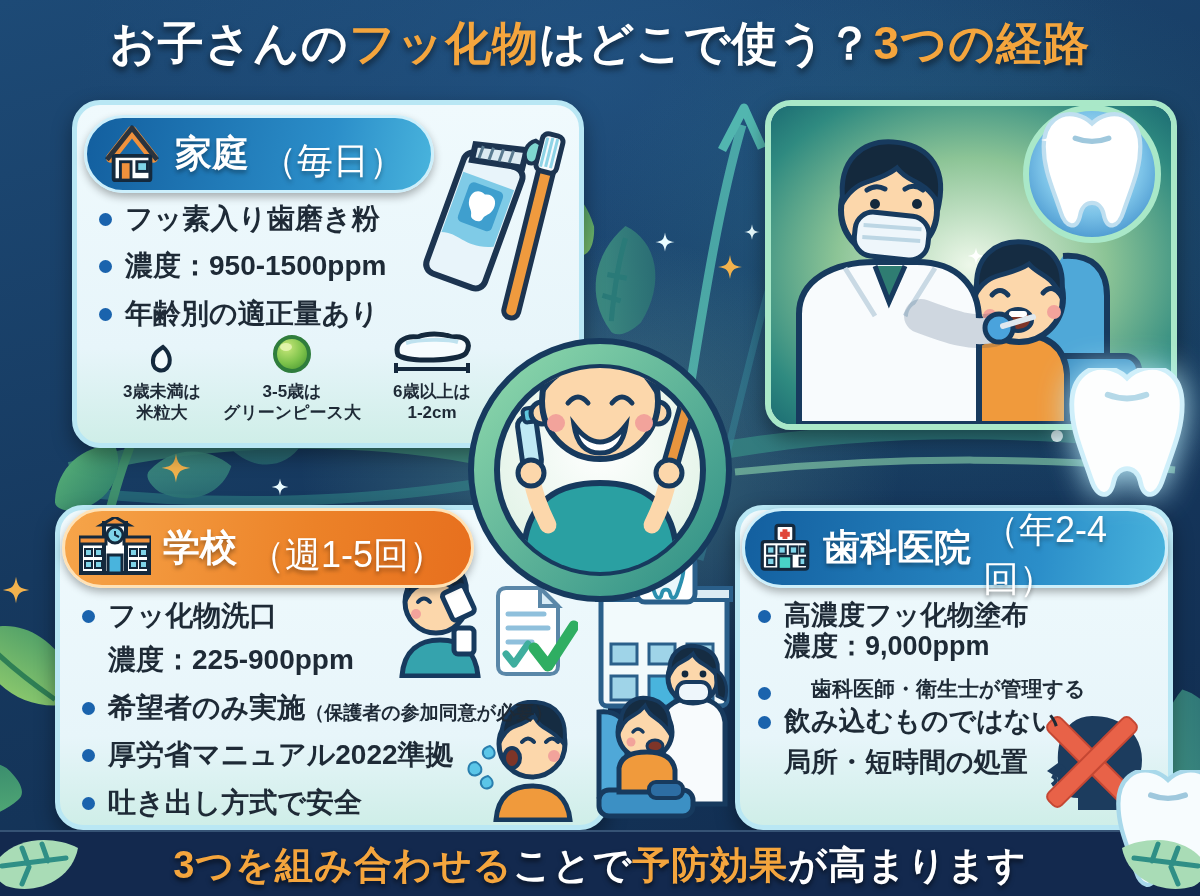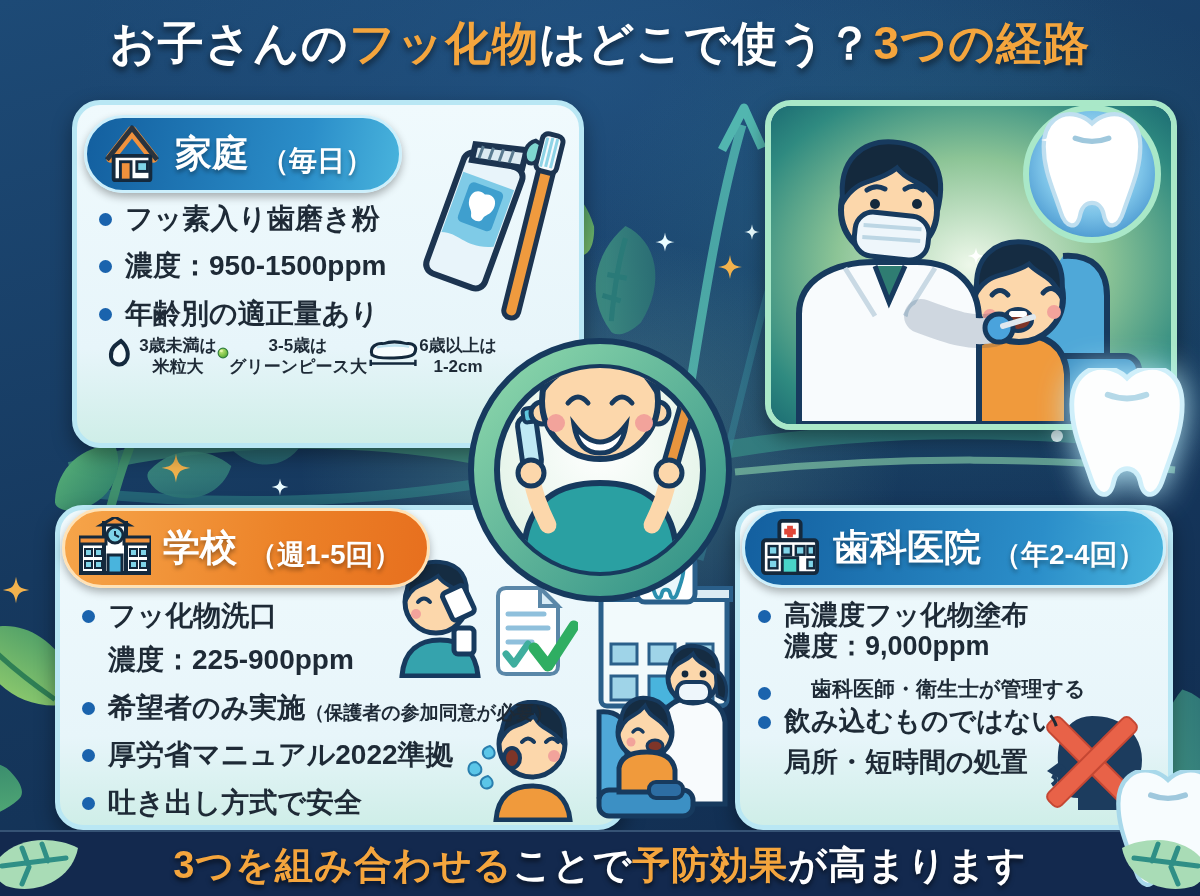--- a/index.html
+++ b/index.html
@@ -26,29 +26,29 @@
     border:5px solid #b9e7f4;border-radius:28px;
     box-shadow:0 8px 20px rgba(0,0,0,.38);z-index:2;
   }
   .pill{
     display:flex;align-items:center;gap:12px;border-radius:44px;
     padding:0 26px 0 14px;box-shadow:0 4px 8px rgba(0,0,0,.3);z-index:3;
   }
   .pill-blue{background:linear-gradient(100deg,#135f9f 0%,#2b8ec9 70%,#49b4dd 100%);border:3px solid #cdeffb;}
   .pill-orange{background:linear-gradient(100deg,#f6a54a 0%,#ec8228 60%,#e76f1e 100%);border:3px solid #ffe2b6;}
   .pill-title{font-size:37px;font-weight:800;color:#fff;text-shadow:0 3px 4px rgba(0,0,0,.35);white-space:nowrap;}
-  .pill-freq{font-size:28px;font-weight:700;color:#fff;text-shadow:0 3px 4px rgba(0,0,0,.35);margin-top:14px;}
+  .pill-freq{font-size:36px;font-weight:400;color:#fff;text-shadow:0 3px 4px rgba(0,0,0,.35);margin-top:14px;}
   .bullets{display:flex;flex-direction:column;}
   .b-row{display:flex;align-items:flex-start;margin-bottom:11px;}
   .b-dot{width:13px;height:13px;border-radius:50%;background:#1a63ad;margin:12px 13px 0 0;flex:none;}
   .b-text{font-size:28px;font-weight:800;color:#1e2a36;line-height:1.3;white-space:nowrap;}
   .b-sub{margin-left:26px;margin-top:-6px;}
   .b-note{font-size:19px;font-weight:800;color:#1e2a36;}
   .dosage{display:flex;align-items:flex-end;}
-  .dose{display:flex;flex-direction:row;align-items:center;justify-content:space-between;}
+  .dose{display:flex;flex-direction:column;align-items:center;}
   .dose-label{font-size:17px;font-weight:800;color:#1e2a36;text-align:center;line-height:1.25;margin-top:6px;white-space:nowrap;}
   
   .footer{
     left:0;top:830px;width:1200px;height:66px;background:#13294e;
     border-top:2px solid rgba(160,210,235,.25);display:flex;align-items:center;justify-content:center;
     z-index:2;
   }
   .footer-text{font-size:38px;font-weight:800;letter-spacing:1px;text-shadow:0 3px 5px rgba(0,0,0,.6);white-space:nowrap;}
   .scene-frame{
     border:6px solid #a9e8c8;border-radius:26px;overflow:hidden;z-index:2;
@@ -393,21 +393,21 @@
       <circle cx="210" cy="196" r="58" fill="#fcd7ab" stroke="#173a5e" stroke-width="6"></circle>
       <path d="M 154,184 C 150,134 178,112 212,114 C 248,116 272,138 266,186 C 248,156 238,162 226,144 C 200,164 176,154 154,184 Z" fill="#1e3950" stroke="#173a5e" stroke-width="5"></path>
       <path d="M 238,120 q 10,-10 16,-2" stroke="#173a5e" stroke-width="5" fill="none" stroke-linecap="round"></path>
       <path d="M 178,198 q 10,-12 20,0 M 222,198 q 10,-12 20,0" stroke="#173a5e" stroke-width="5" fill="none" stroke-linecap="round"></path>
       <circle cx="166" cy="218" r="9" fill="#f2a39b"></circle>
         <circle cx="254" cy="218" r="9" fill="#f2a39b"></circle>
       <path d="M 184,220 Q 210,254 236,220 Q 232,248 210,248 Q 188,248 184,220 Z" fill="#ffffff" stroke="#173a5e" stroke-width="5"></path>
     </g>
   </svg>
 
-  <div class="abs panel" style="left:55px;top:505px;width:543px;height:315px;padding-left:18px;">
+  <div class="abs panel" style="left:55px;top:505px;width:543px;height:315px;">
 
     <svg class="abs" style="left:328px;top:48px;" width="104" height="120" viewBox="0 0 104 120">
       <path d="M 14,118 C 16,92 32,82 52,82 C 74,82 88,94 90,118 Z" fill="#35a3ad" stroke="#173a5e" stroke-width="5"></path>
       <circle cx="48" cy="44" r="31" fill="#fcd7ab" stroke="#173a5e" stroke-width="5"></circle>
       <path d="M 19,40 C 17,14 34,2 52,4 C 72,6 82,20 78,42 C 66,26 58,30 50,18 C 34,30 28,24 19,40 Z" fill="#152c42" stroke="#173a5e" stroke-width="4"></path>
       <path d="M 30,44 q 6,-7 12,0" stroke="#173a5e" stroke-width="4" fill="none" stroke-linecap="round"></path>
       <circle cx="28" cy="56" r="5" fill="#f2a39b"></circle>
       <g transform="rotate(-25 70 44)">
           <rect x="58" y="30" width="24" height="30" rx="4" fill="#ffffff" stroke="#173a5e" stroke-width="5"></rect>
         </g>

